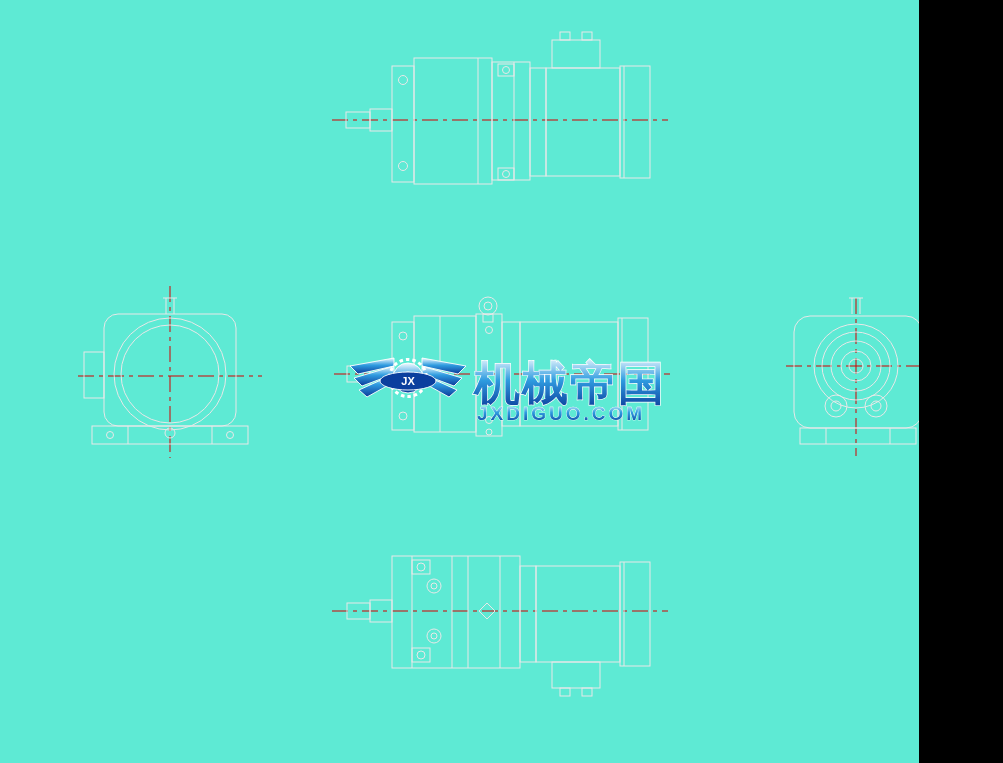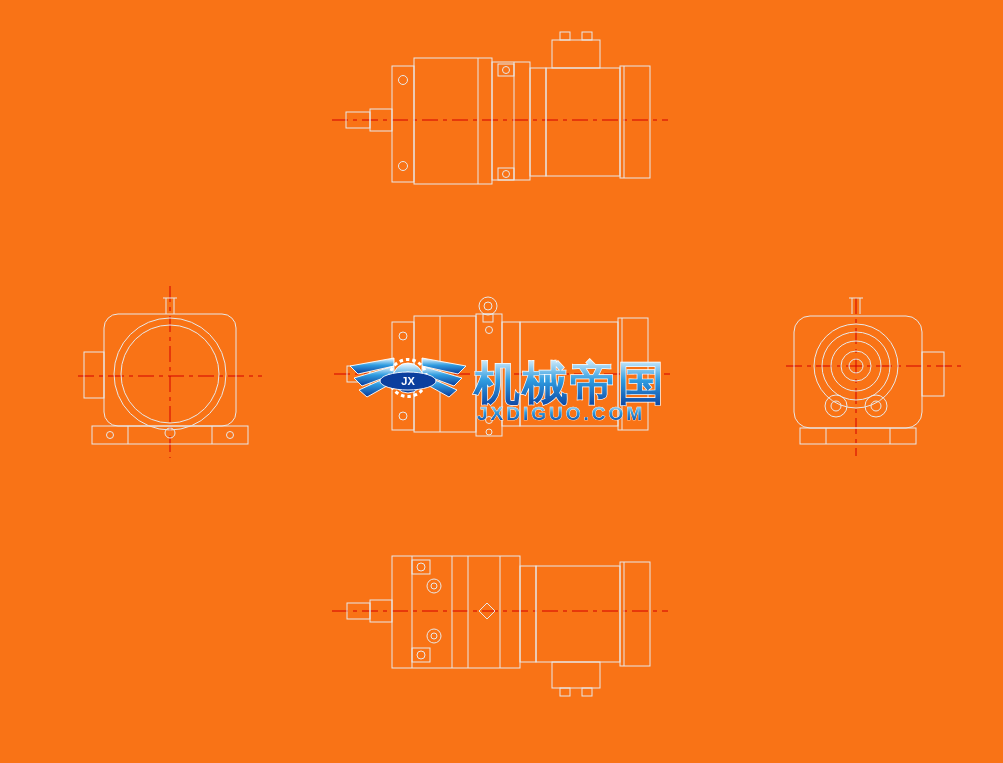--- a/index.html
+++ b/index.html
@@ -1,16 +1,16 @@
 <!DOCTYPE html>
 <html><head>
 <meta charset="utf-8">
 <style>
   html,body{margin:0;padding:0;background:#000;}
-  .canvas{position:relative;width:1003px;height:763px;background:#f97316;overflow:hidden;
+  .canvas{position:relative;width:919px;height:763px;background:#5eead4;overflow:hidden;
           font-family:"Liberation Sans", sans-serif;}
   svg{display:block;}
   .w{stroke:#e8e8e8;stroke-width:1;fill:none;}
   .cl{stroke:#d40000;stroke-width:1;fill:none;stroke-dasharray:16 5 4 5;}
   .wm-title{font-family:"DejaVu Sans","Liberation Sans",sans-serif;font-weight:bold;
             letter-spacing:2px;paint-order:stroke;}
   .wm-sub{font-family:"Liberation Sans",sans-serif;font-weight:bold;
           letter-spacing:3px;paint-order:stroke;}
   .wm-jx{font-family:"Liberation Sans",sans-serif;font-weight:bold;fill:#ffffff;}
 </style>

